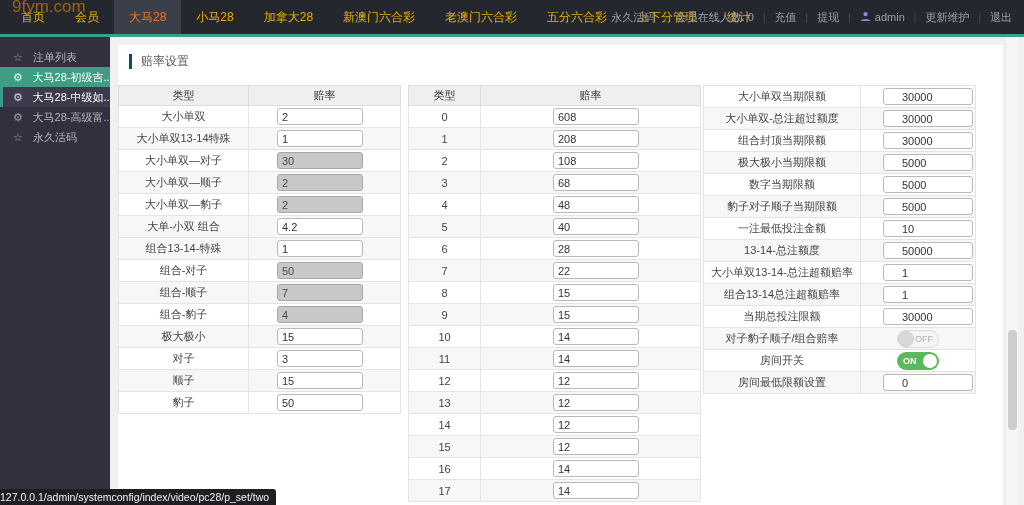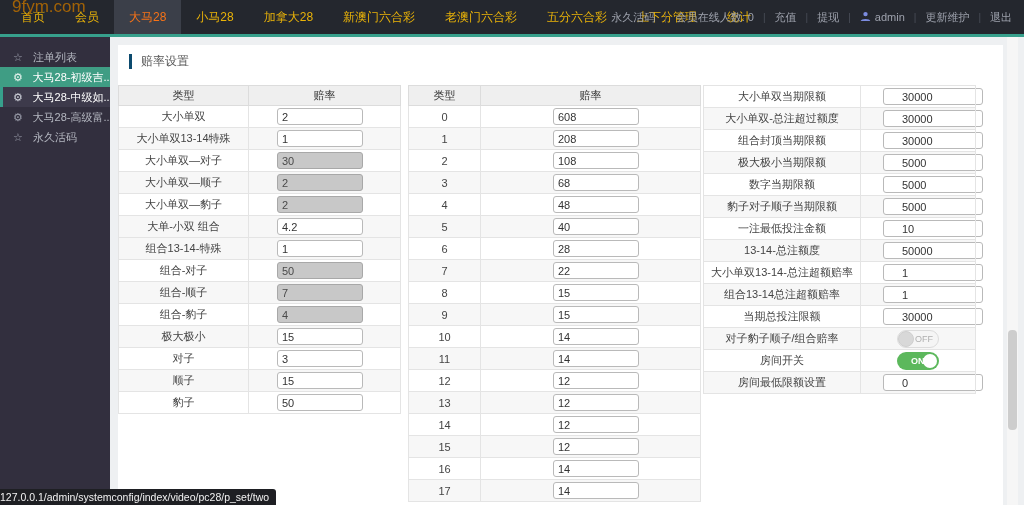--- a/index.html
+++ b/index.html
@@ -42,31 +42,31 @@
   .t3 { left:585px; top:40px; width:272px; }
   .t1 col.c-label { width:130px; } .t1 col.c-val { width:152px; }
   .t2 col.c-label { width:72px;  } .t2 col.c-val { width:220px; }
   .t3 col.c-label { width:157px; } .t3 col.c-val { width:115px; }
 
   td.val { text-align:left; }
   .t1 td.val { padding-left:28px; }
   .t2 td.val { padding-left:72px; }
   .t3 td.val { padding-left:22px; }
   .cell-input { width:86px; height:17px; border:1px solid #b9b9b9; border-radius:3px; font-size:11px; padding:0 4px; color:#333; font-family:"Liberation Sans", sans-serif; display:block; background:#fff; }
-  .t3 .cell-input { width:100px;padding-left:18px; }
+  .t3 .cell-input { width:90px;padding-left:18px; }
   .cell-input.dis { background:#c8c8c8; border-color:#a8a8a8; color:#4a4a4a; }
 
   td.toggle-cell { text-align:center; }
   .toggle { position:relative; display:inline-block; width:42px; height:18px; border-radius:9px; vertical-align:middle; cursor:pointer; }
   .toggle.off { background:#f5f5f5; border:1px solid #dcdcdc; }
   .toggle.off .knob { position:absolute; left:0px; top:0px; width:16px; height:16px; border-radius:50%; background:#d8d8d8; border:1px solid #cfcfcf; }
   .toggle.off .tg-label { position:absolute; right:5px; top:3px; font-size:9px; color:#b0b0b0; }
   .toggle.on { background:#5cb85c; }
   .toggle.on .knob { position:absolute; right:2px; top:2px; width:14px; height:14px; border-radius:50%; background:#ffffff; }
-  .toggle.on .tg-label { position:absolute; left:14px; top:4px; font-size:9px; color:#ffffff; font-weight:bold; }
+  .toggle.on .tg-label { position:absolute; left:6px; top:4px; font-size:9px; color:#ffffff; font-weight:bold; }
 
   
   .scrollbar { position:absolute; left:1007px; top:37px; width:11px; height:468px; background:#f6f6f6; }
   .scroll-thumb { position:absolute; left:1px; top:293px; width:9px; height:100px; background:#cdcdcd; border-radius:4px; }
 
   
   .statusbar { position:absolute; left:0; bottom:0; height:16px; max-width:360px; background:#1e1f23; color:#f2f2f2; font-size:10.5px; line-height:16px; padding:0 7px 0 0; white-space:nowrap; border-top-right-radius:3px; }
 </style>
 </head>
 <body>

